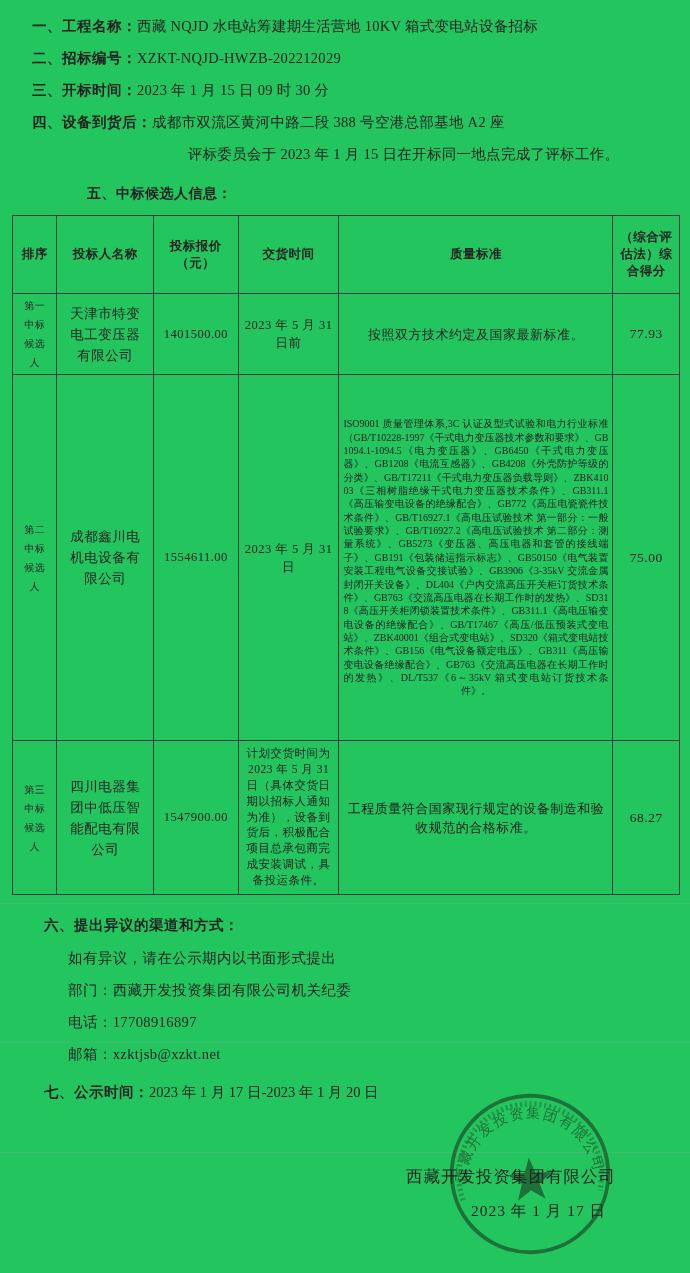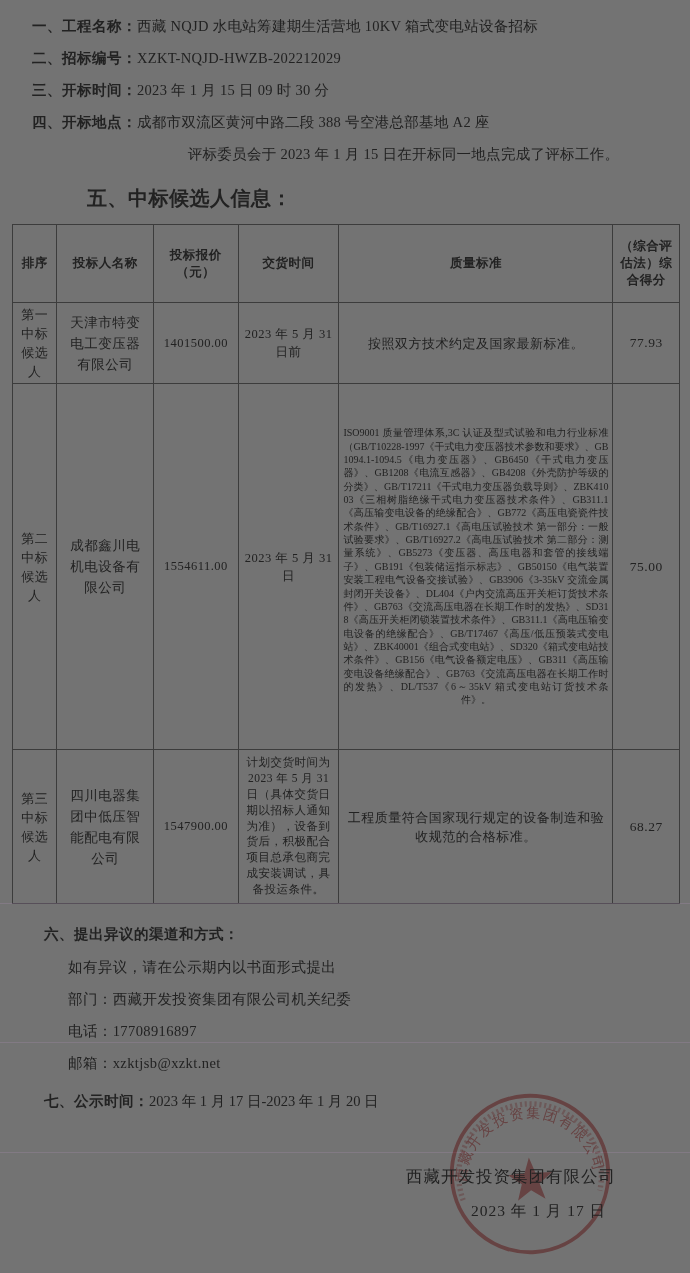--- a/index.html
+++ b/index.html
@@ -1,33 +1,33 @@
 <!DOCTYPE html>
 <html lang="zh"><head>
 <meta charset="utf-8">
 <style>
   html,body{margin:0;padding:0;background:#ffffff;}
   .page{
     position:relative;
     width:690px;height:1273px;
-    background:#737373;
+    background:#22c55e;
     overflow:hidden;
     font-family:"Liberation Serif","DejaVu Serif",serif;
     color:#222;
   }
   
   .scanline{position:absolute;left:0;width:100%;height:1px;background:rgba(185,150,195,.22);}
 
   
   .intro{padding:16px 10px 0 32px;}
   .intro-line{display:flex;align-items:flex-start;line-height:21px;margin-bottom:11px;font-size:14.5px;}
   .intro-line .lbl{font-weight:700;white-space:nowrap;letter-spacing:.5px;}
   .intro-line .val{letter-spacing:.3px;}
   .intro-cont{margin:0 0 11px 95px;font-size:14.5px;line-height:21px;letter-spacing:.3px;text-align:center;}
-  .sec5{margin:20px 0 12px 55px;font-weight:700;font-size:20px;letter-spacing:.5px;}
+  .sec5{margin:20px 0 12px 55px;font-weight:700;font-size:14px;letter-spacing:.5px;}
 
   
   table.bid{
     border-collapse:collapse;
     table-layout:fixed;
     margin-left:12px;
     width:668px;
     font-size:13px;
   }
   table.bid th,table.bid td{
@@ -42,21 +42,21 @@
   table.bid th{font-weight:700;font-size:12.5px;line-height:17px;}
   tr.r1{height:62px;}
   tr.r2{height:366px;}
   tr.r3{height:154px;}
   .col-rank{width:44px;}
   .col-bidder{width:96px;}
   .col-price{width:84px;}
   .col-delivery{width:100px;}
   .col-quality{width:272px;}
   .col-score{width:66px;}
-  td.rank{font-size:13px;line-height:19px;padding:2px 3px;margin-left:36px;}
+  td.rank{font-size:10px;line-height:19px;padding:2px 3px;margin-left:36px;}
   td.bidder{font-size:13.5px;line-height:21px;padding:2px 8px;font-family:Liberation Serif, serif;}
   td.price{font-size:12.5px;letter-spacing:0;}
   td.delivery{font-size:12.5px;line-height:18px;}
   td.delivery.small{font-size:11.5px;line-height:15.8px;padding:2px 5px;text-align:center;}
   td.quality{font-size:13px;line-height:19px;}
   td.quality.long{
     font-size:10px;line-height:13.35px;
     text-align:justify;text-align-last:center;
     padding:3px 4px;letter-spacing:0;
   }
@@ -95,21 +95,21 @@
     </div>
     <div class="intro-line">
       <span class="lbl">二、招标编号：</span>
       <span class="val">XZKT-NQJD-HWZB-202212029</span>
     </div>
     <div class="intro-line">
       <span class="lbl">三、开标时间：</span>
       <span class="val">2023 年 1 月 15 日 09 时 30 分</span>
     </div>
     <div class="intro-line">
-      <span class="lbl">四、开标地点：</span>
+      <span class="lbl">四、设备到货后：</span>
       <span class="val">成都市双流区黄河中路二段 388 号空港总部基地 A2 座</span>
     </div>
     <div class="intro-cont">评标委员会于 2023 年 1 月 15 日在开标同一地点完成了评标工作。</div>
     <div class="sec5">五、中标候选人信息：</div>
   </div>
 
   <table class="bid">
     <colgroup>
       <col class="col-rank">
         <col class="col-bidder">

